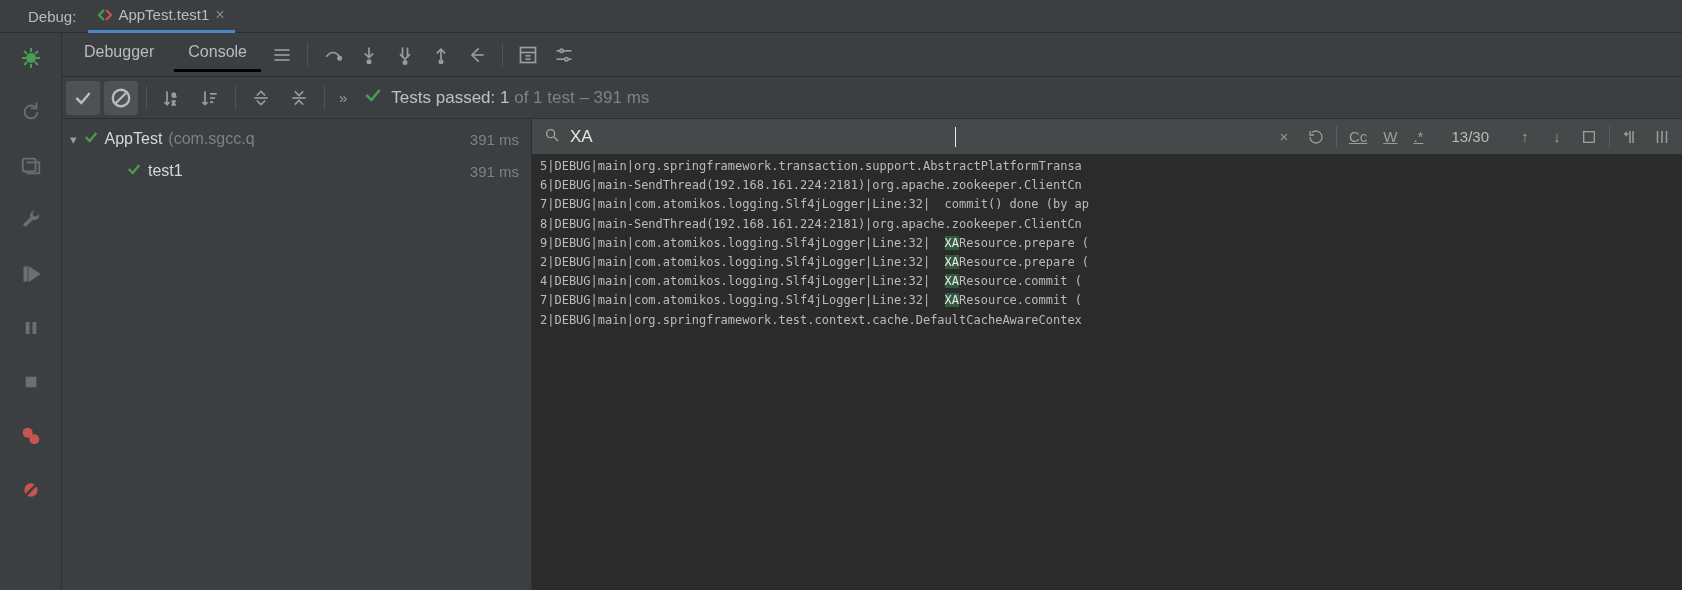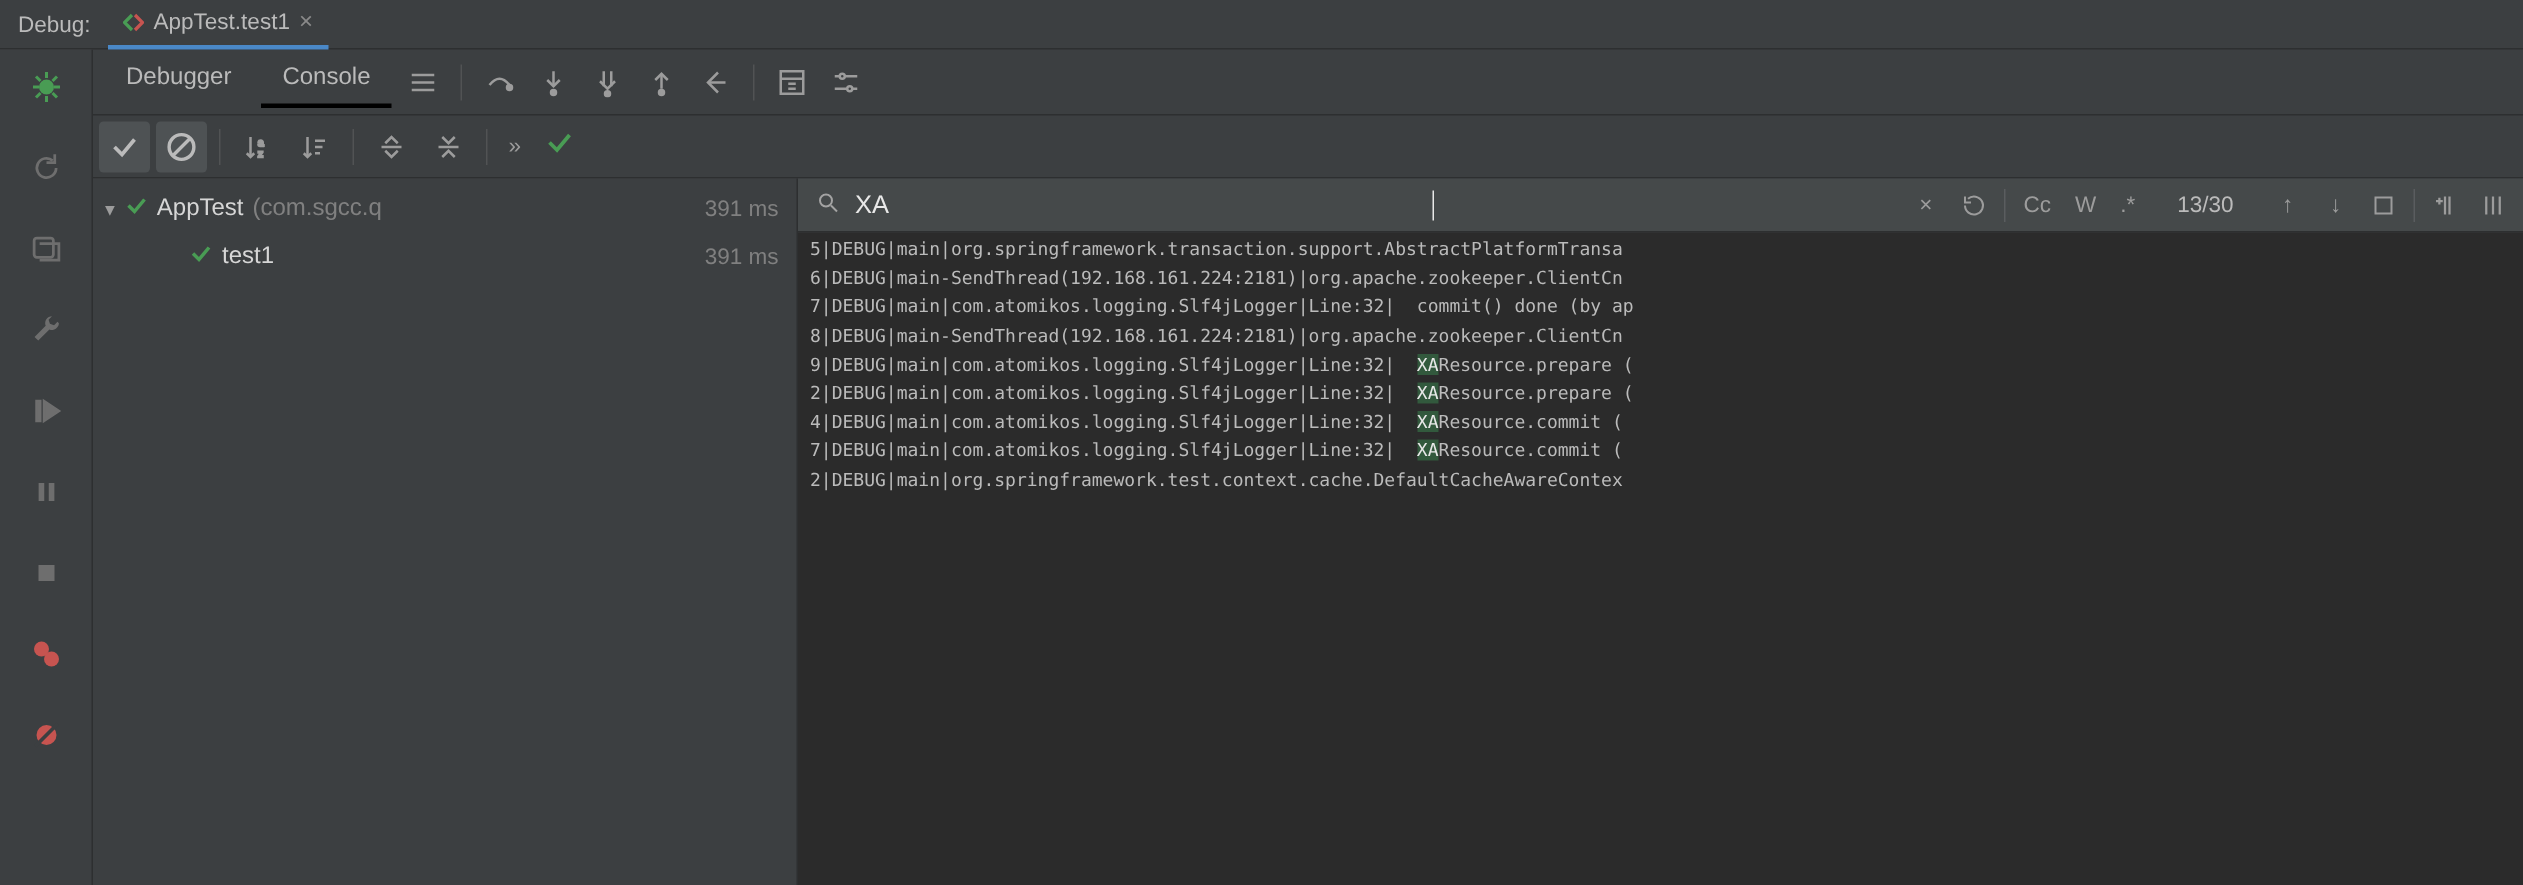--- a/index.html
+++ b/index.html
@@ -13,21 +13,21 @@
     height: 590px;
   }
   .top-tabs {
     height: 33px;
     background: #3c3f41;
     display: flex;
     align-items: center;
     border-bottom: 1px solid #2d2f30;
   }
   .debug-label {
-    padding: 0 12px 0 12px;
+    padding: 0 12px 0 28px;
     color: #bbbbbb;
     font-size: 15px;
   }
   .tab-item {
     display: flex;
     align-items: center;
     padding: 0 10px;
     height: 33px;
     gap: 6px;
     border-bottom: 3px solid transparent;
@@ -168,21 +168,21 @@
     flex: 0 0 380px;
   }
   .search-input::placeholder { color: #7a7a7a; }
   .spacer { flex: 1; }
   .mini-btn {
     width: 28px; height: 28px;
     display: flex; align-items: center; justify-content: center;
     color: #9c9c9c; cursor: pointer; font-size: 15px;
   }
   .mini-label {
-    color: #9c9c9c; font-size: 15px; padding: 0 6px;
+    color: #9c9c9c; font-size: 15px; padding: 0 6px; text-decoration: underline;
   }
   .count {
     color: #bbbbbb; font-size: 15px; padding: 0 18px;
     min-width: 70px; text-align: center;
   }
   .vsep2 { width: 1px; height: 22px; background: #5a5d5f; margin: 0 2px; }
 
   .log-area {
     flex: 1;
     font-family: "Menlo", "DejaVu Sans Mono", "Consolas", monospace;
@@ -394,20 +394,23 @@
             <polyline points="7 20 12 15 17 20"></polyline>
           </svg>
         </div>
       <span class="vsep"></span>
       <span class="double-chevron">»</span>
       <div class="status-text">
         <span class="green-tick">
           <svg width="20" height="20" viewBox="0 0 24 24" fill="none" stroke="currentColor" stroke-width="3">
               <polyline points="4 12 10 18 20 6"></polyline>
             </svg>
+        </span>
+        <span>
+          <span class="bright">Tests passed: </span><span class="bright">1</span><span class="dim"> of 1 test – </span><span class="dim">391 ms</span>
         </span>
       </div>
     </div>
 
     <div class="content-row">
 
       <div class="test-tree">
         <div class="tree-row">
           <span class="chev">▾</span>
           <span class="green-tick"><svg width="16" height="16" viewBox="0 0 24 24" fill="none" stroke="currentColor" stroke-width="3.5">

